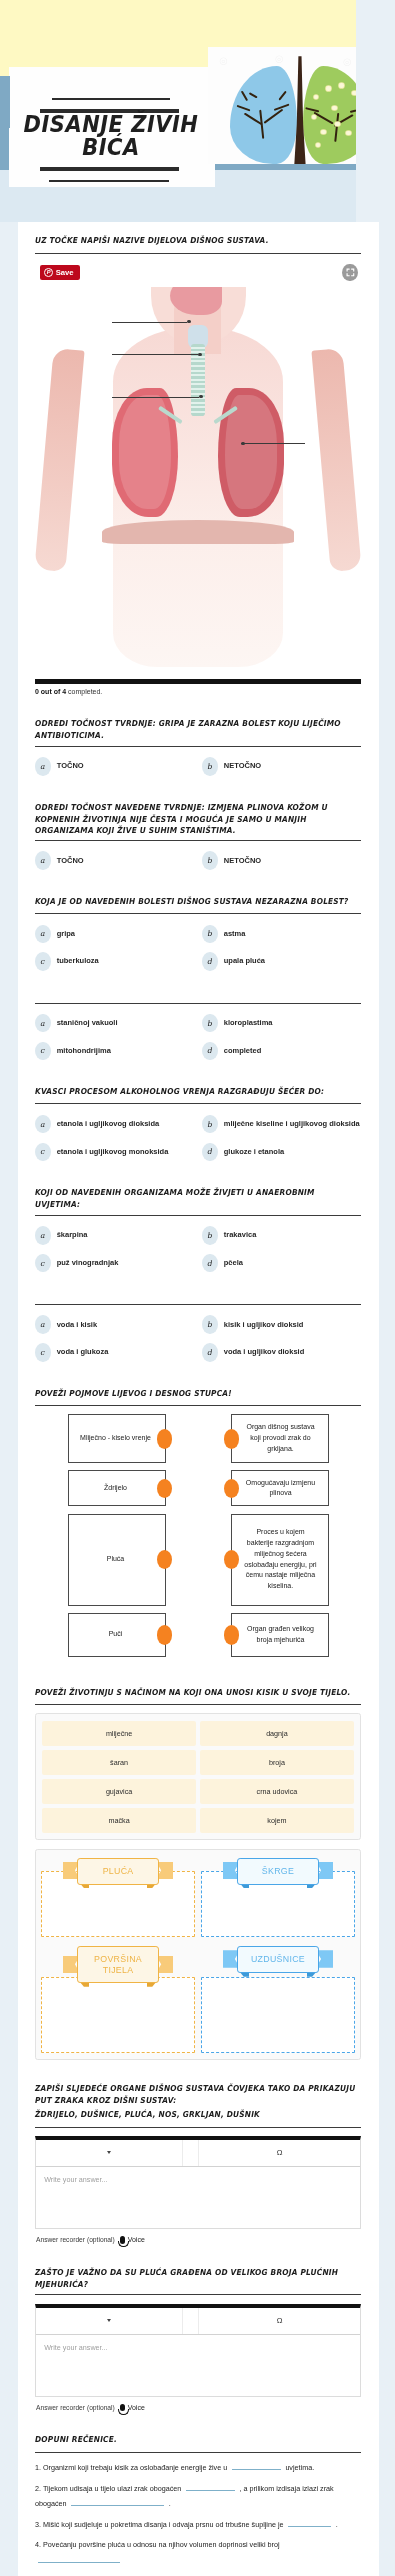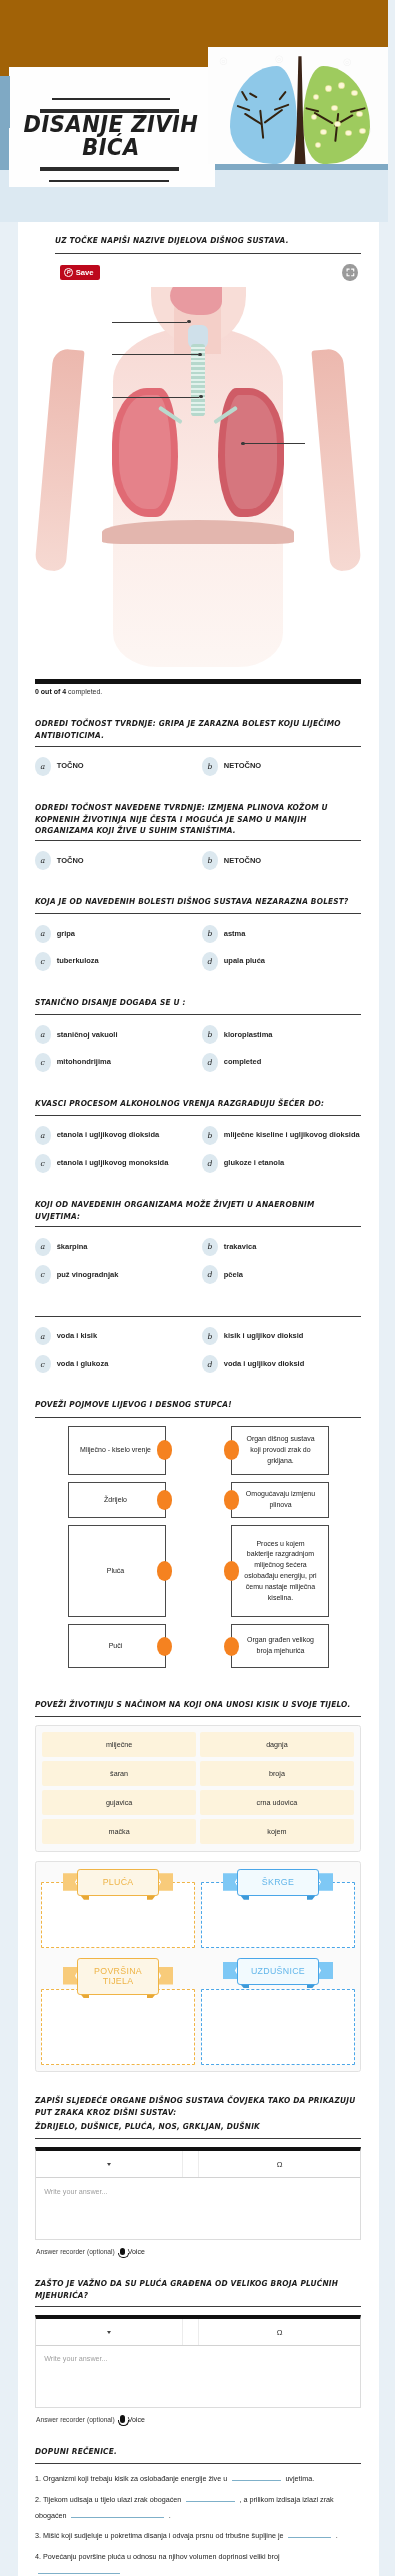--- a/index.html
+++ b/index.html
@@ -8,23 +8,23 @@
     font-family: "Liberation Sans", sans-serif;
     background: #e8f0f6;
     color: #222;
     -webkit-font-smoothing: antialiased;
   }
   .page { width: 396px; position: relative; }
 
   
   .hero {
     position: relative;
-    width: 388px;
+    width: 356px;
     height: 222px;
-    background: #a16207;
+    background: #fef9c3;
     overflow: hidden;
   }
   .hero-band {
     position: absolute; left: 0; top: 103px; width: 396px; height: 67px;
     background: #7fa9c4;
   }
   .hero-band-lower {
     position: absolute; left: 0; top: 170px; width: 396px; height: 52px;
     background: #dce9f2;
   }
@@ -99,21 +99,21 @@
   }
 
   
   .sheet {
     position: relative;
     margin: 0 auto;
     width: 361px;
     background: #ffffff;
     padding: 0 0 13.4px 0;
   }
-  .sheet-inner { padding: 0 17.5px; margin-left: 20px; }
+  .sheet-inner { padding: 0 17.5px; }
 
   .marker-head {
     font-family: "DejaVu Sans", sans-serif;
     font-weight: bold; font-style: italic;
     font-size: 7.4px; line-height: 1.42;
     letter-spacing: 0.2px;
     color: #1d1d1d;
     text-transform: uppercase;
     transform: scaleY(1.1);
     transform-origin: left top;
@@ -556,21 +556,20 @@
           <span class="opt-label">tuberkuloza</span>
         </div>
         <div class="opt">
           <span class="bullet">d</span>
           <span class="opt-label">upala pluća</span>
         </div>
       </div>
     </div>
 
     <div class="qblock">
-      <div class="marker-head">STANIČNO DISANJE DOGAĐA SE U :</div>
       <hr class="rule">
       <div class="opts">
         <div class="opt">
           <span class="bullet">a</span>
           <span class="opt-label">staničnoj vakuoli</span>
         </div>
         <div class="opt">
           <span class="bullet">b</span>
           <span class="opt-label">kloroplastima</span>
         </div>

